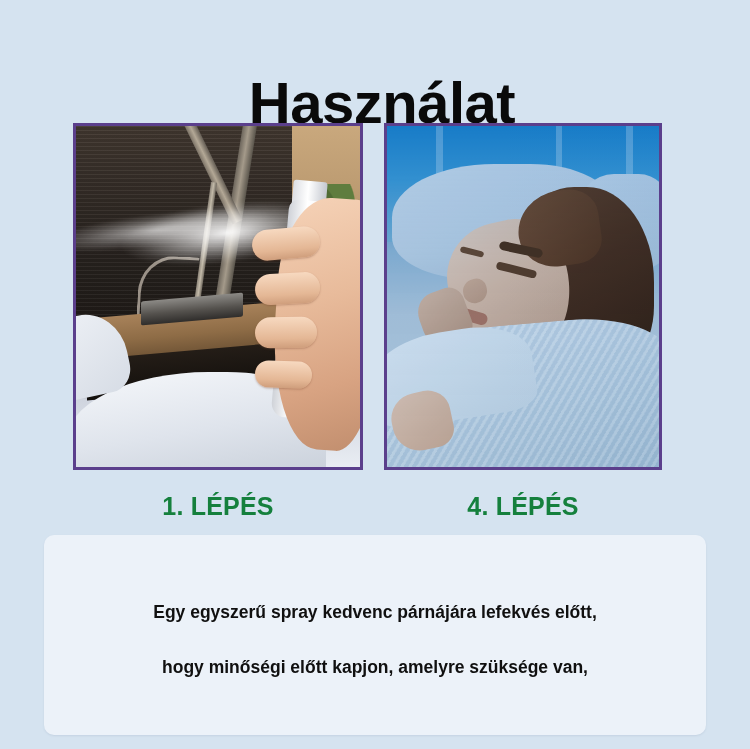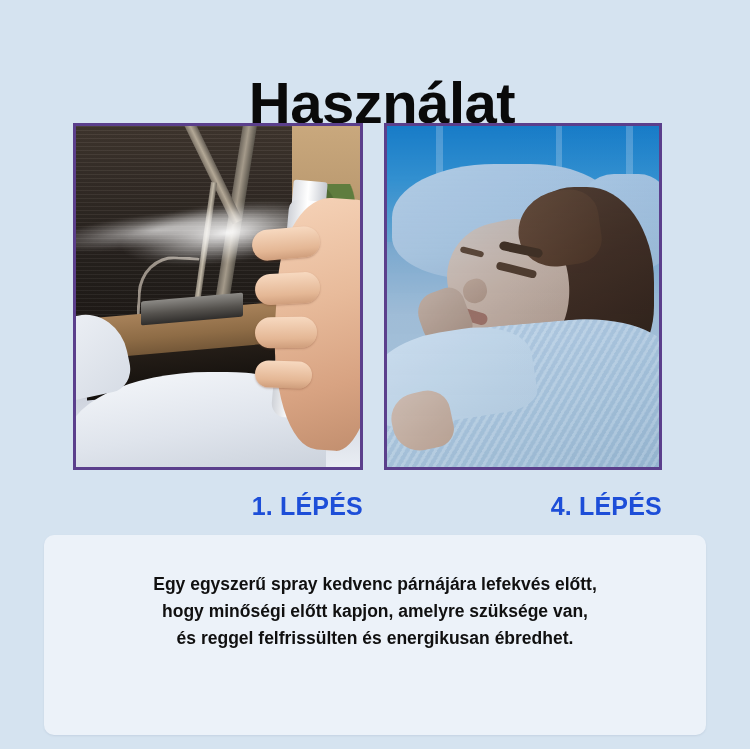--- a/index.html
+++ b/index.html
@@ -320,23 +320,23 @@
     background: linear-gradient(180deg, rgba(40,120,200,0.30) 0%, rgba(60,130,200,0.20) 40%, rgba(80,140,195,0.16) 100%);
     mix-blend-mode: multiply;
   }
 
   
   .step-label {
     position: absolute;
     top: 492px;
     font-size: 25px;
     font-weight: 700;
-    color: #1d4ed8;
+    color: #15803d;
     letter-spacing: 0.2px;
-    text-align: right;
+    text-align: center;
     white-space: nowrap;
   }
   .step-label.l1 { left: 73px; width: 290px; }
   .step-label.l2 { left: 384px; width: 278px; }
 
   
   .desc-panel {
     position: absolute;
     left: 44px;
     top: 535px;
@@ -352,21 +352,21 @@
     top: 36px;
     width: 662px;
     padding: 0 28px;
     box-sizing: border-box;
     text-align: center;
     font-size: 17.5px;
     font-weight: 700;
     color: #101010;
     line-height: 1.55;
   }
-  .desc-text .line { display: block; white-space: nowrap; }
+  .desc-text .line { display: block; white-space: nowrap; margin-top: 28px; }
 </style>
 </head>
 <body>
 
 <div class="page">
 
   <h1 class="title">Használat</h1>
 
   <div class="steps">
 
@@ -425,17 +425,16 @@
 
     <div class="step-label l1">1. LÉPÉS</div>
     <div class="step-label l2">4. LÉPÉS</div>
 
   </div>
 
   <div class="desc-panel">
     <div class="desc-text">
       <span class="line">Egy egyszerű spray kedvenc párnájára lefekvés előtt,</span>
       <span class="line">hogy minőségi előtt kapjon, amelyre szüksége van,</span>
-      <span class="line">és reggel felfrissülten és energikusan ébredhet.</span>
     </div>
   </div>
 
 </div>
 
 </body></html>

